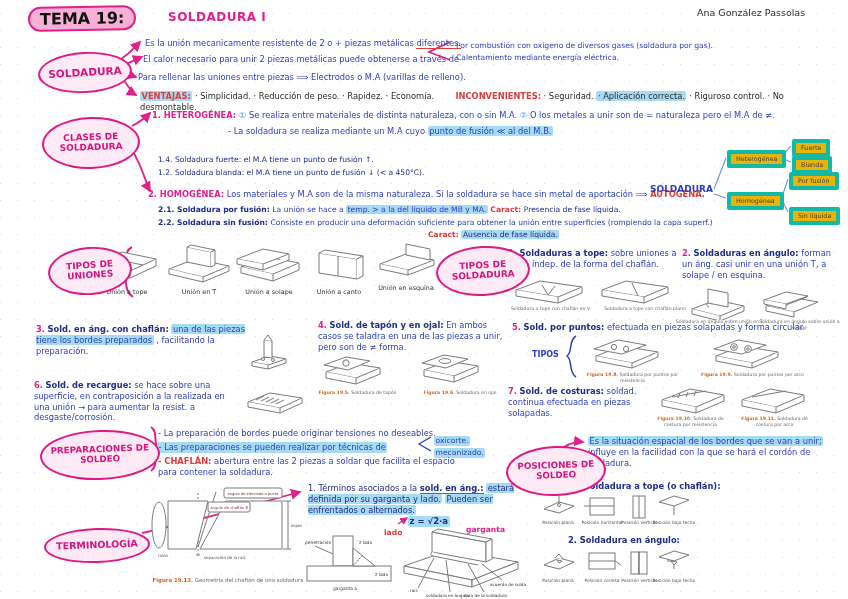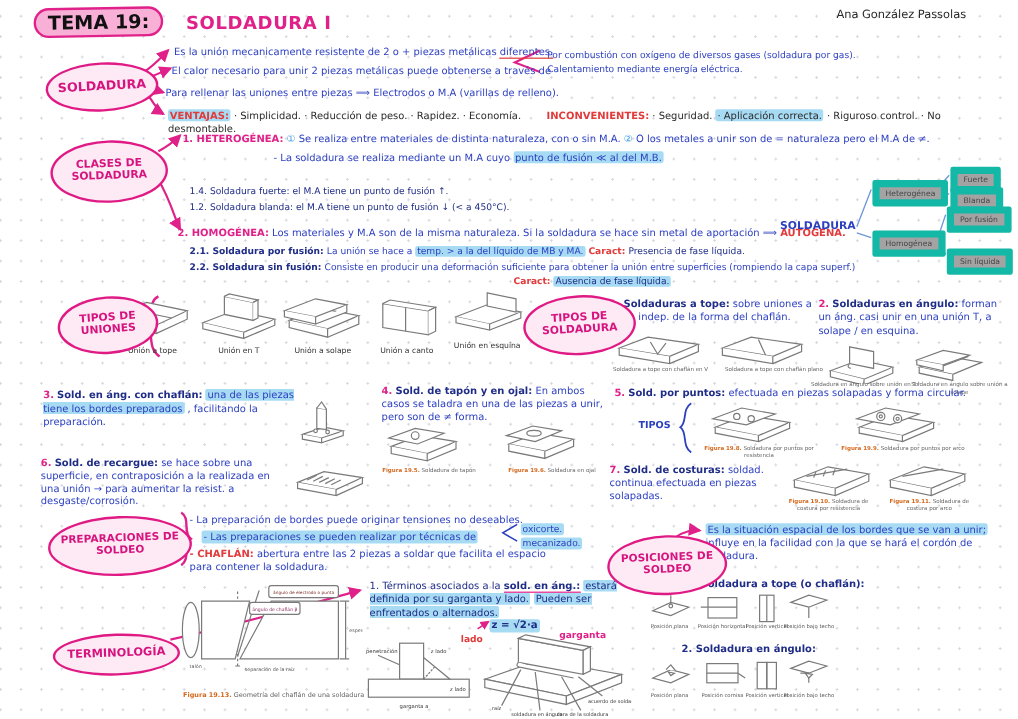--- a/index.html
+++ b/index.html
@@ -16,36 +16,36 @@
   .u-mag{border-bottom:1.4px solid #e0218a}
   .bubble{position:absolute;display:flex;align-items:center;justify-content:center;text-align:center;
           border:2.5px solid #e01a84;border-radius:50%;background:#fdeaf4;color:#d6147f;
           font-weight:bold;line-height:1.1;z-index:3;padding:2px}
   .tema{position:absolute;left:28px;top:6px;background:#f9b0d7;border:2.5px solid #e0218a;
         border-radius:14px;padding:1px 10px;font-size:16px;font-weight:bold;color:#111;
         transform:rotate(-1deg);z-index:3}
   .cap{position:absolute;z-index:2;font-size:4.6px;color:#666;text-align:center;line-height:1.25}
   .cap .fl{color:#d4691e;font-weight:bold}
   .flabel{position:absolute;z-index:2;font-size:6.4px;color:#333;text-align:center;line-height:1.1}
-  .pbox{position:absolute;z-index:2;border:6px solid #14b8a6;background:#a3a3a3;color:#444;
+  .pbox{position:absolute;z-index:2;border:4px solid #14b8a6;background:#eab308;color:#444;
         font-size:6.4px;padding:1px 5px;border-radius:2px;white-space:nowrap}
   svg.lineart{position:absolute;z-index:2}
   .lineart path,.lineart line,.lineart rect,.lineart circle,.lineart ellipse,.lineart polygon
     {stroke:#7a7a7a;stroke-width:1;fill:#fff}
   .overlay{position:absolute;left:0;top:0;z-index:1;pointer-events:none}
   .fig13 text,.figfil text{stroke:none}
 </style>
 </head>
 <body>
 
 <div id="page">
   <div class="dots"></div>
 
   <div class="tema">TEMA 19:</div>
-  <div class="t mag b" style="left:155px;top:10px;font-size:15px;letter-spacing:.5px">SOLDADURA I</div>
+  <div class="t mag b" style="left:168px;top:10px;font-size:12px;letter-spacing:.5px">SOLDADURA I</div>
   <div class="t blk" style="left:697px;top:7px;font-size:9.5px">Ana González Passolas</div>
 
   <div class="bubble" style="left:38px;top:52px;width:86px;height:33px;font-size:10.5px;transform:rotate(-3deg)">SOLDADURA</div>
   <div class="t blue" style="left:145px;top:38px"><span>Es la unión mecanicamente resistente de 2 o + piezas metálicas </span><span class="u-red">diferentes.</span></div>
   <div class="t blue" style="left:143px;top:54px">El calor necesario para unir 2 piezas metálicas puede obtenerse a través de</div>
   <div class="t blue sm" style="left:456px;top:41px">Por combustión con oxígeno de diversos gases (soldadura por gas).</div>
   <div class="t blue sm" style="left:456px;top:53px">Calentamiento mediante energía eléctrica.</div>
   <div class="t" style="left:140px;top:91px;width:700px">
     <span class="red b hl">VENTAJAS:</span>
     <span class="blk">· Simplicidad.  · Reducción de peso.  · Rapidez.  · Economía.</span>
@@ -279,21 +279,21 @@
     <path d="M4,20 L32,9 L66,15 L38,27 Z"></path>
       <path d="M4,20 L4,26 L38,33 L38,27" fill="none"></path>
       <path d="M38,33 L66,21 L66,15" fill="none"></path>
     <line x1="14" y1="17" x2="48" y2="11" stroke="#888" stroke-width="2"></line>
   </svg>
   <div class="cap" style="left:648px;top:416px;width:85px"><span class="fl">Figura 19.10.</span><span> Soldadura de costura por resistencia</span></div>
   <div class="cap" style="left:732px;top:416px;width:85px"><span class="fl">Figura 19.11.</span><span> Soldadura de costura por arco</span></div>
 
   <div class="bubble" style="left:40px;top:430px;width:112px;height:42px;font-size:8.8px;transform:rotate(-2deg)">PREPARACIONES DE SOLDEO</div>
   <div class="t blue" style="left:158px;top:428px">- La preparación de bordes puede originar tensiones no deseables.</div>
-  <div class="t blue hl" style="left:168px;top:442px;display:inline-block">- Las preparaciones se pueden realizar por técnicas de</div>
+  <div class="t blue hl" style="left:157px;top:442px;display:inline-block">- Las preparaciones se pueden realizar por técnicas de</div>
   <div class="t blue hl sm" style="left:434px;top:436px">oxicorte.</div>
   <div class="t blue hl sm" style="left:434px;top:448px">mecanizado.</div>
   <div class="t" style="left:158px;top:456px;width:312px">
     <span class="red b">- CHAFLÁN:</span>
     <span class="blue"> abertura entre las 2 piezas a soldar que facilita el espacio para contener la soldadura.</span>
   </div>
 
   <div class="bubble" style="left:506px;top:446px;width:92px;height:42px;font-size:8.8px;transform:rotate(-2deg)">POSICIONES DE SOLDEO</div>
   <div class="t" style="left:588px;top:436px;width:238px">
     <span class="blue hl">Es la situación espacial de los bordes que se van a unir;</span>

